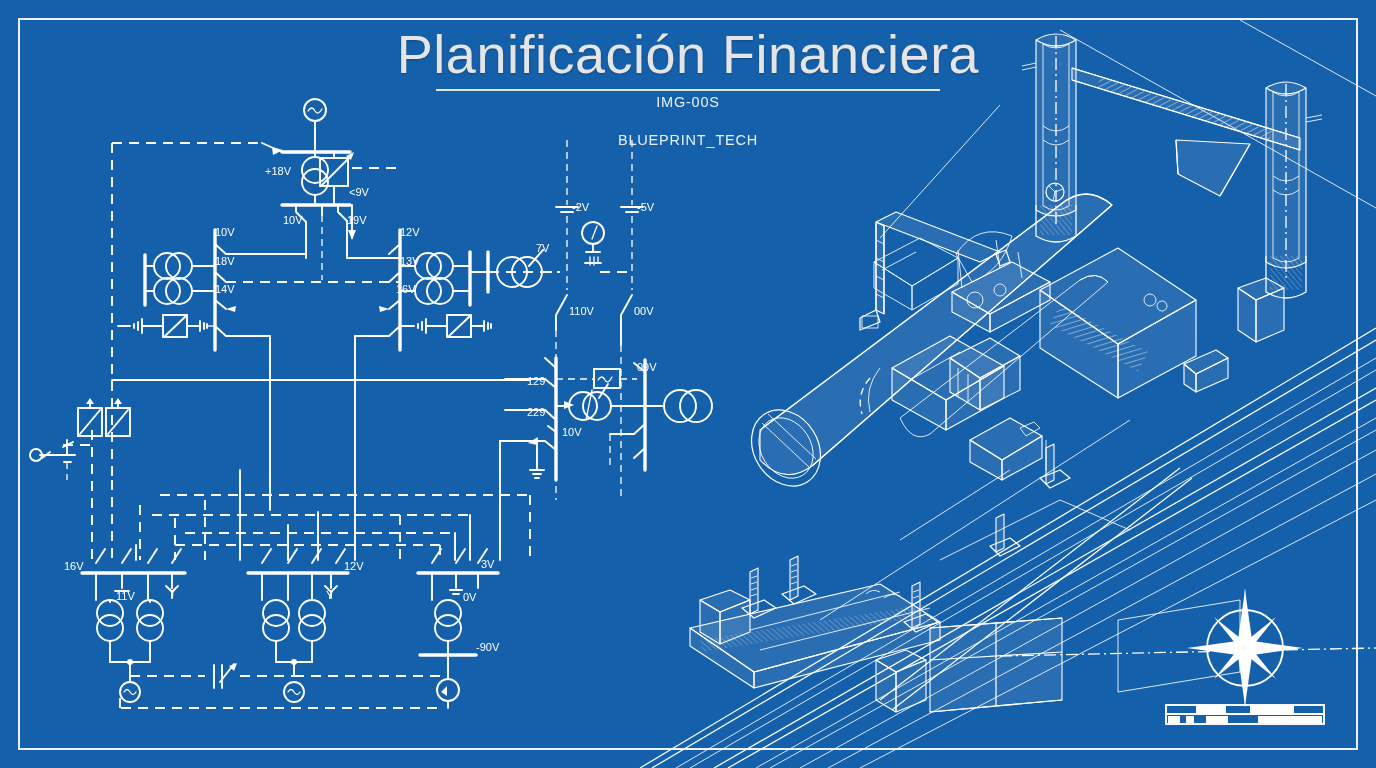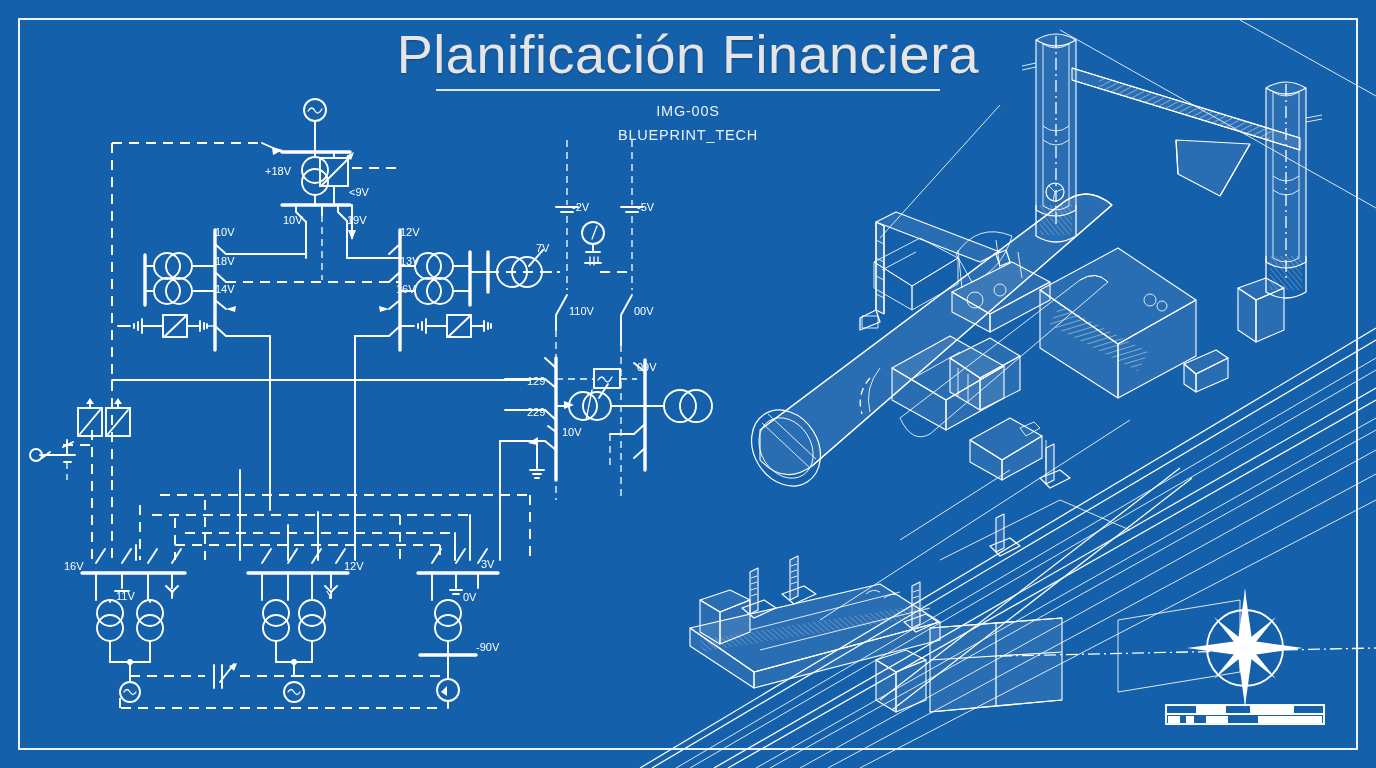--- a/index.html
+++ b/index.html
@@ -27,21 +27,21 @@
   .title-main{
     font-size:54px;font-weight:400;letter-spacing:.5px;
     line-height:1.05;color:#e5e5e5;
     text-shadow:0 1px 2px rgba(0,0,0,.25);
   }
   .title-rule{
     width:504px;height:2px;background:rgba(255,255,255,.85);
     margin:6px auto 0 auto;
   }
   .title-sub{
-    margin-top:9px;font-size:14.5px;letter-spacing:.8px;
+    font-size:14.5px;letter-spacing:.8px;
     color:#e8f1fa;line-height:1.55;
   }
 </style>
 </head>
 <body>
 
 <div id="stage">
   <svg width="1376" height="768" viewBox="0 0 1376 768" xmlns="http://www.w3.org/2000/svg">
     <defs>
       <style>
@@ -666,14 +666,14 @@
     </g>
   </svg>
 </div>
 
 <div class="bp-frame"></div>
 
 <div class="title-block">
   <div class="title-main">Planificación Financiera</div>
   <div class="title-rule"></div>
   <div class="title-sub">IMG-00S</div>
-  <div class="title-sub" style="margin-top:2px;">BLUEPRINT_TECH</div>
+  <div class="title-sub" style="margin-top:16px;">BLUEPRINT_TECH</div>
 </div>
 
 </body></html>

